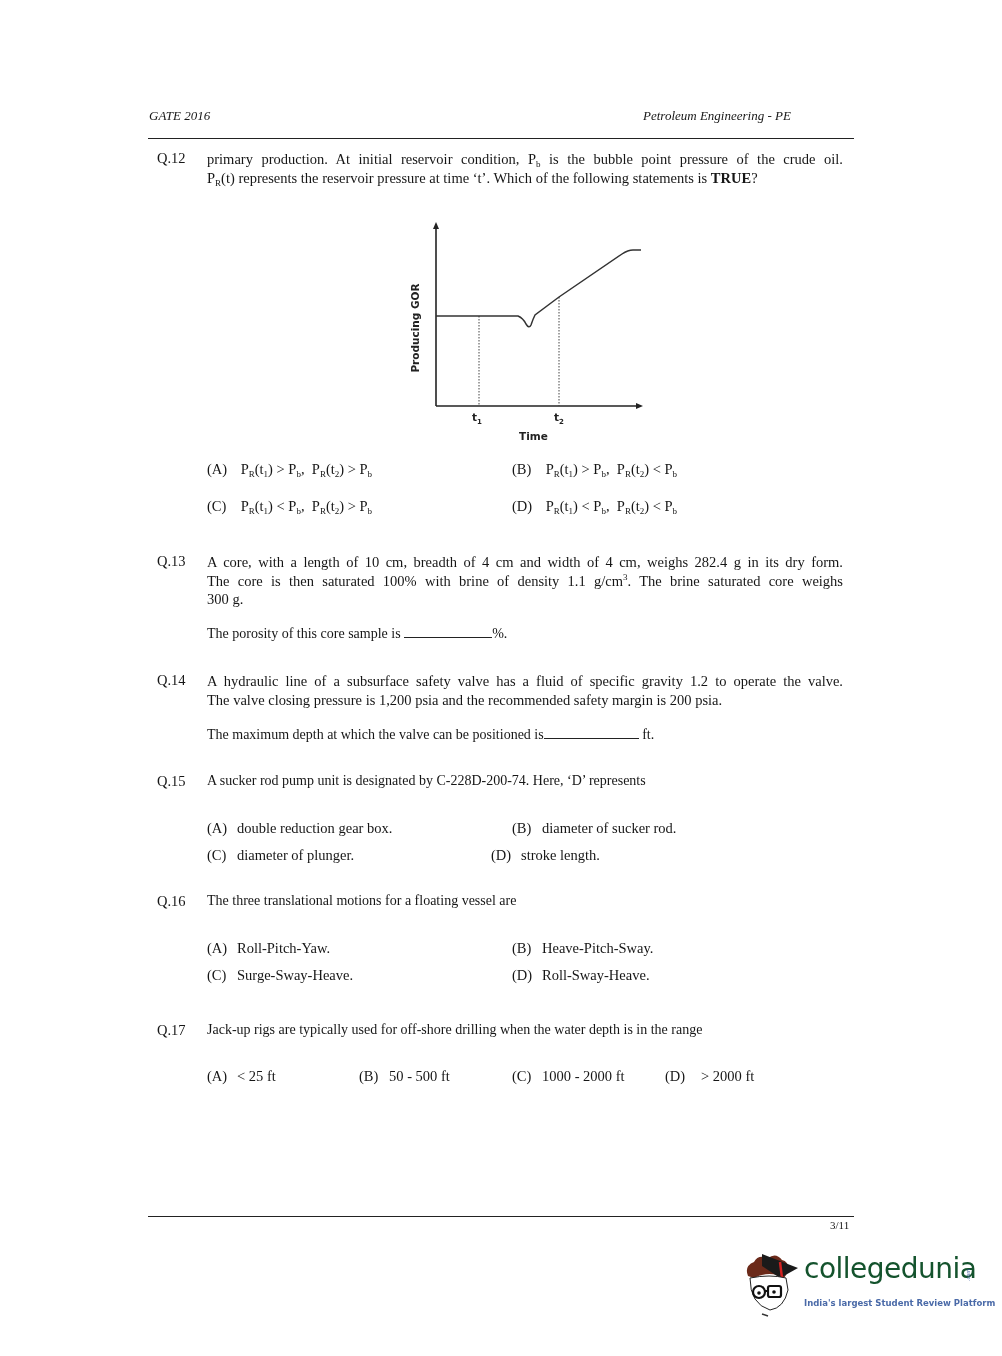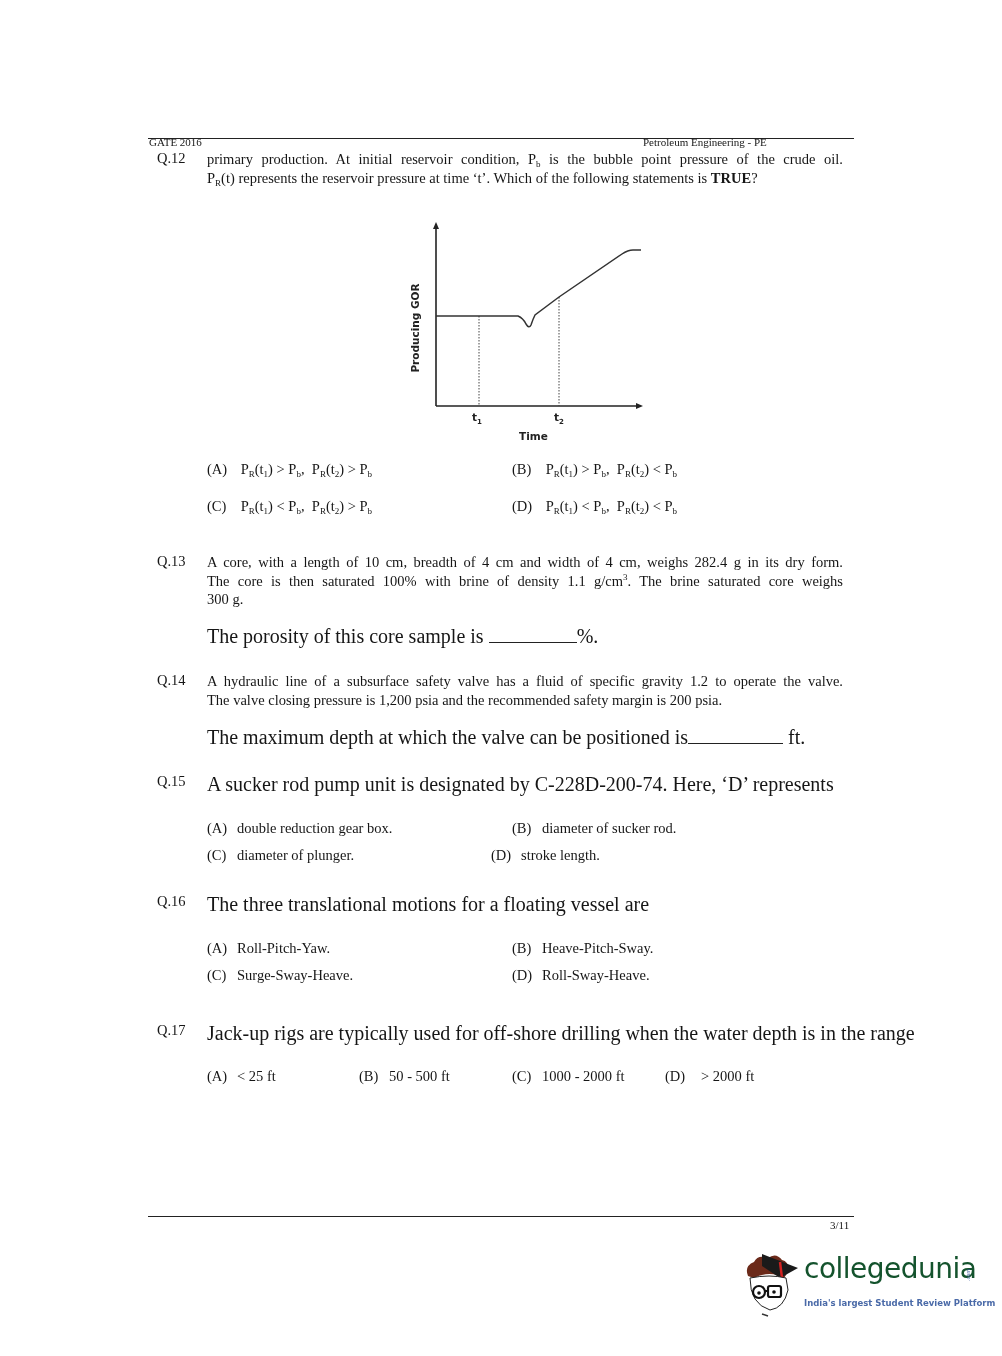--- a/index.html
+++ b/index.html
@@ -1,24 +1,24 @@
 <!DOCTYPE html>
 <html><head>
 <meta charset="utf-8">
 <style>
   html, body { margin: 0; padding: 0; background: #ffffff; }
   body { width: 1002px; height: 1356px; position: relative; overflow: hidden;
          font-family: "Liberation Serif", "DejaVu Serif", serif; color: #161616; }
   .abs { position: absolute; }
-  .hdr { font-size: 11px; top: 136px; }
+  .hdr { font-size: 13px; top: 108px; font-style: italic; }
   .rule { position: absolute; height: 1px; background: #222; }
   .qnum { position: absolute; left: 157px; font-size: 14.5px; }
   .qtext { position: absolute; left: 207px; width: 636px; font-size: 14.5px; line-height: 18.5px;
            text-align: justify; }
-  .line { position: absolute; font-size: 20px; white-space: nowrap; }
+  .line { position: absolute; font-size: 14px; white-space: nowrap; }
   .opt { position: absolute; font-size: 14.5px; white-space: nowrap; }
   .opt .lbl { display: inline-block; width: 30px; }
   sub { font-size: 9px; vertical-align: -3px; line-height: 0; }
   sup { font-size: 9px; vertical-align: 6px; line-height: 0; }
   .blank { display: inline-block; border-bottom: 1px solid #222; height: 12px; vertical-align: baseline; }
   .chart-label { position: absolute; font-family: "DejaVu Sans", sans-serif; font-size: 10.5px; font-weight: bold; color: #222; }
   .logo-text { font-family: "DejaVu Sans", sans-serif; }
 </style>
 </head>
 <body>

